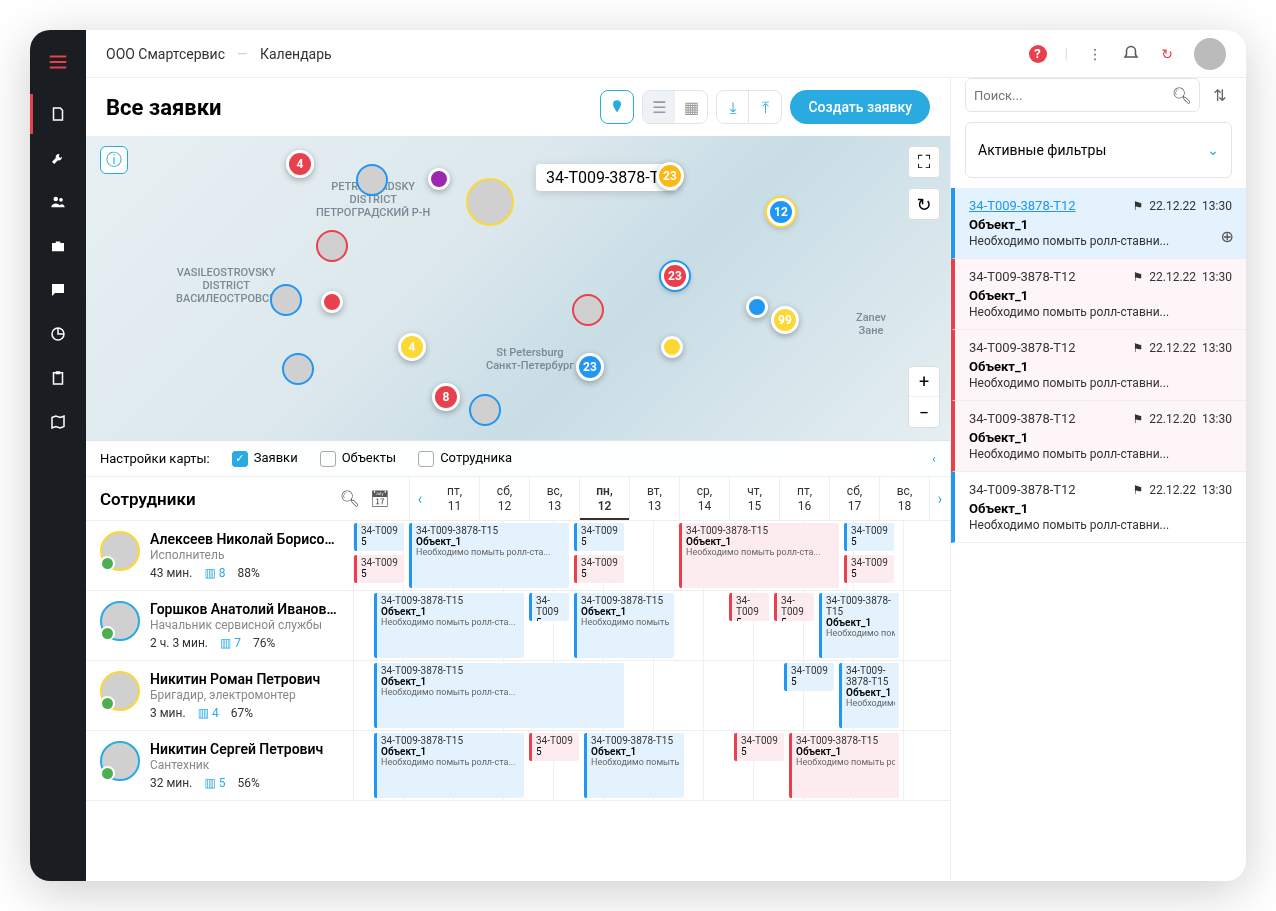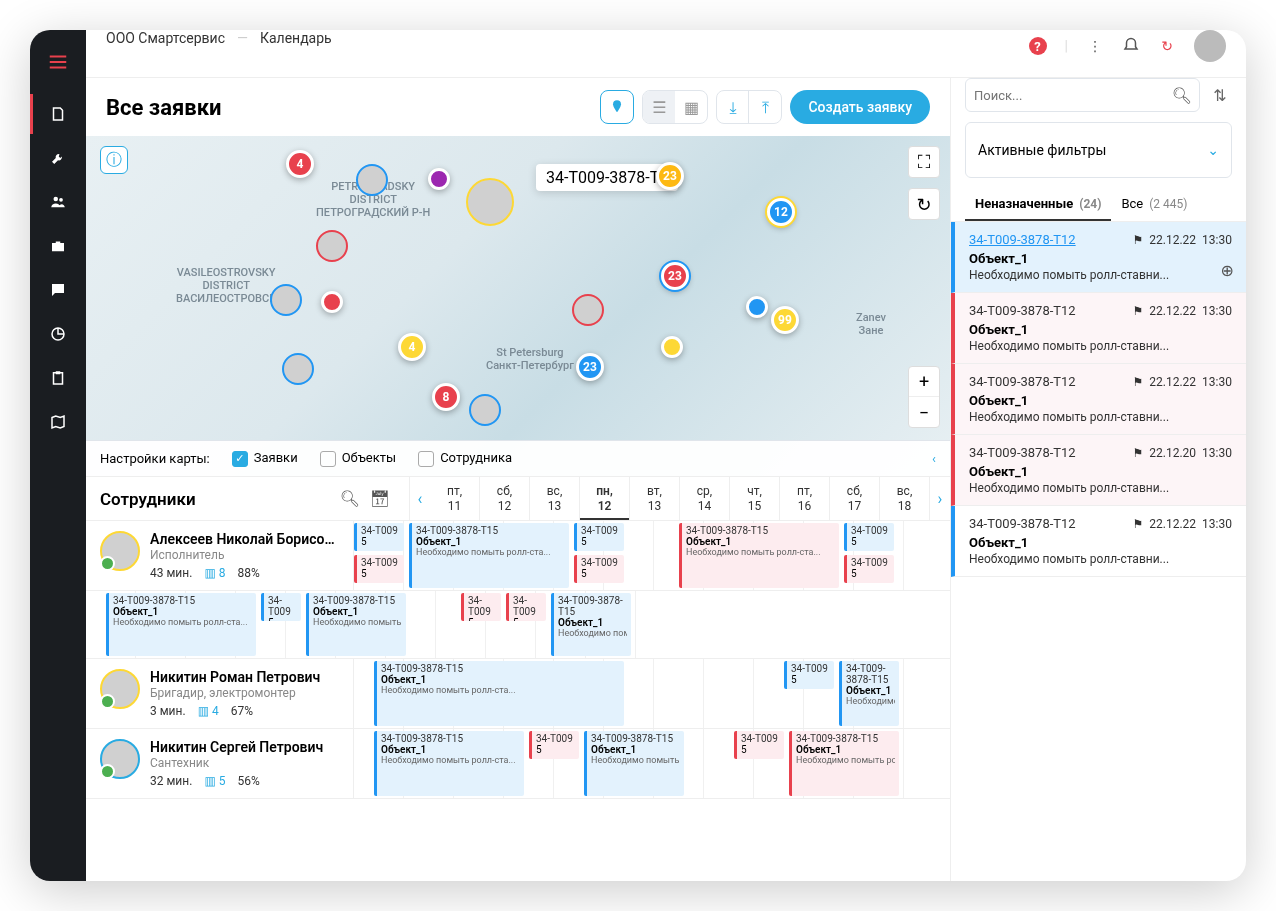--- a/index.html
+++ b/index.html
@@ -5,21 +5,21 @@
 *{box-sizing:border-box;margin:0;padding:0;font-family:-apple-system,BlinkMacSystemFont,"Segoe UI",Roboto,Arial,sans-serif;}
 body{background:#fff;padding:30px;}
 .app{width:1216px;height:851px;background:#fff;border-radius:20px;box-shadow:0 10px 50px rgba(0,0,0,.2);display:flex;overflow:hidden;position:relative;}
 .sidebar{width:56px;background:#1a1d21;display:flex;flex-direction:column;align-items:center;padding-top:12px;gap:4px;}
 .side-btn{width:56px;height:40px;display:flex;align-items:center;justify-content:center;color:#fff;cursor:pointer;position:relative;}
 .side-btn.active::before{content:"";position:absolute;left:0;top:0;bottom:0;width:3px;background:#e8414d;}
 .side-btn svg{width:18px;height:18px;fill:#fff;}
 .hamburger{width:56px;height:40px;display:flex;align-items:center;justify-content:center;margin-bottom:8px;}
 .hamburger svg{width:22px;height:22px;stroke:#e8414d;fill:none;stroke-width:2;}
 .main{flex:1;display:flex;flex-direction:column;overflow:hidden;}
-.topbar{height:48px;display:flex;align-items:flex-start;padding:0 20px;border-bottom:1px solid #eee;font-size:14px;color:#333;}
+.topbar{height:48px;display:flex;align-items:center;padding:0 20px;border-bottom:1px solid #eee;font-size:14px;color:#333;}
 .crumb-sep{color:#ccc;margin:0 12px;}
 .topbar .right{margin-left:auto;display:flex;align-items:center;gap:18px;}
 .ico{width:18px;height:18px;display:inline-flex;align-items:center;justify-content:center;cursor:pointer;color:#555;}
 .help{width:18px;height:18px;border-radius:50%;background:#e8414d;color:#fff;font-size:13px;font-weight:bold;display:flex;align-items:center;justify-content:center;}
 .avatar{width:32px;height:32px;border-radius:50%;background:#bbb;}
 .body{flex:1;display:flex;overflow:hidden;}
 .left{flex:1;display:flex;flex-direction:column;overflow:hidden;}
 .toolbar{display:flex;align-items:center;padding:12px 20px;gap:8px;}
 .toolbar h1{font-size:22px;font-weight:700;}
 .toolbar .grow{flex:1;}
@@ -329,20 +329,32 @@
                     <div class="tid">34-T009</div>
                     <div>5</div>
                   </div>
                   <div class="task red" style="left: 490px; width: 50px; top: 34px; height: 28px;">
                     <div class="tid">34-T009</div>
                     <div>5</div>
                   </div>
                 </div>
               </div>
               <div class="emp-row">
+                <div class="emp-card">
+    <div class="emp-av blue"></div>
+    <div class="emp-info">
+      <div class="emp-name">Горшков Анатолий Иванович</div>
+      <div class="emp-role">Начальник сервисной службы</div>
+      <div class="emp-stats">
+        <span>2 ч. 3 мин.</span>
+                      <span class="doc-ico">▥ 7</span>
+                      <span>76%</span>
+      </div>
+    </div>
+                </div>
     <div class="timeline">
                   <div class="tcell"></div>
                   <div class="tcell"></div>
                   <div class="tcell"></div>
                   <div class="tcell"></div>
                   <div class="tcell"></div>
                   <div class="tcell"></div>
                   <div class="tcell"></div>
                   <div class="tcell"></div>
                   <div class="tcell"></div>
@@ -477,30 +489,20 @@
           <div class="search-box">
             <input placeholder="Поиск..." style="">
             <span class="ico">🔍︎</span>
           </div>
           <div class="sort-btn">⇅</div>
         </div>
         <div class="active-filter">
           <span>Активные фильтры</span>
           <span class="chev">⌄</span>
         </div>
-        <div class="tabs" id="tabs">
-            <div class="tab active">
-              <span>Неназначенные</span>
-              <span class="cnt">(24)</span>
-            </div>
-            <div class="tab">
-              <span>Все</span>
-              <span class="cnt">(2 445)</span>
-            </div>
-          </div>
         <div class="cards" id="cards">
             <div class="card sel">
               <div class="card-row1">
                 <span class="card-id">34-T009-3878-T12</span>
     <span class="card-meta">
                   <span>⚑</span>
                   <span>22.12.22</span>
                   <span>13:30</span>
                 </span>
               </div>

